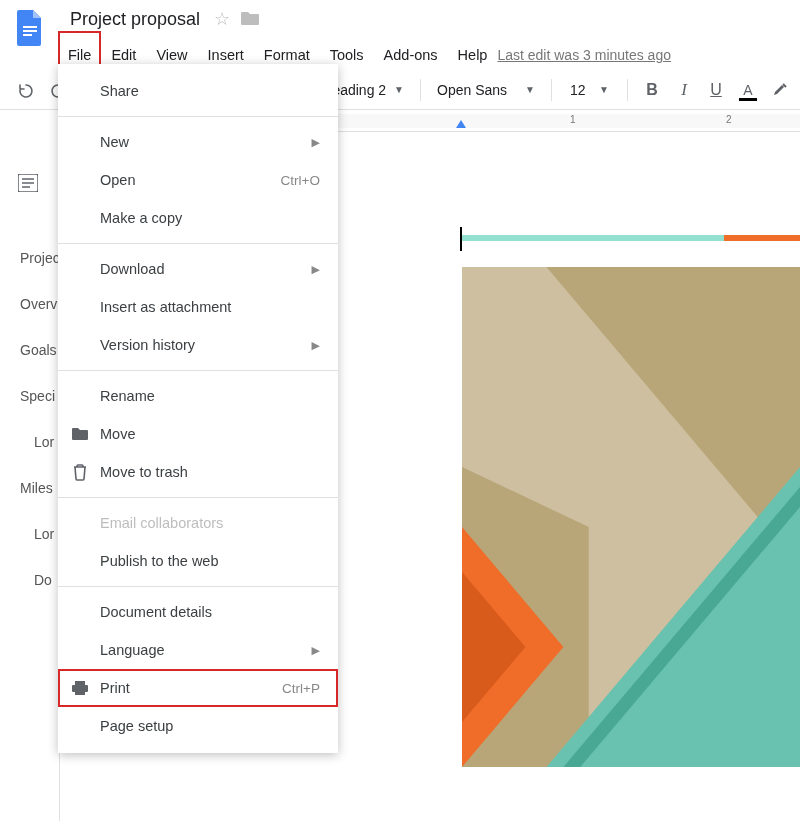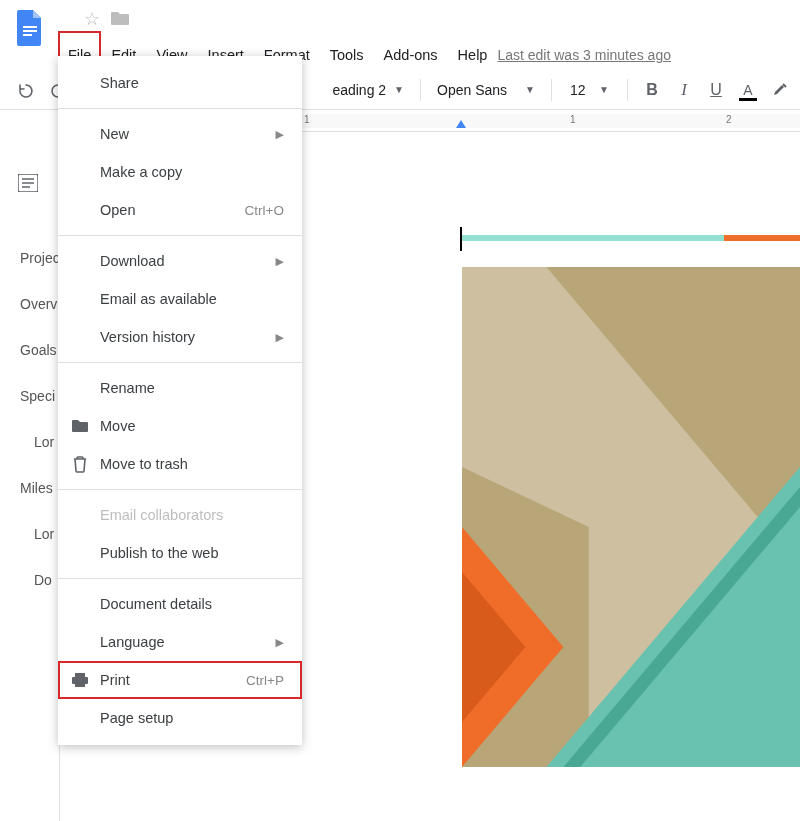--- a/index.html
+++ b/index.html
@@ -48,21 +48,21 @@
   .doc-area { position: absolute; left: 350px; top: 155px; right: 0; bottom: 0; background: #fff; padding: 80px 0 0 0; overflow: hidden;}
   .doc-stripe { position: absolute; top: 80px; left: 110px; right: 0; height: 10px; display: flex; }
   .doc-stripe .s1 { background: #94e0d0; flex: 0 0 108px; height:6px;}
   .doc-stripe .s2 { background: #94e0d0; flex: 0 0 156px; height:6px;}
   .doc-stripe .s3 { background: #ef6c29; flex: 1; height:6px;}
   .doc-stripe .bar { position:absolute; left:0; top:-8px; width:2px; height:24px; background:#000;}
   .hero { position: absolute; top: 112px; left: 112px; right: 0; height: 500px; overflow: hidden; }
   .hero svg { width: 100%; height: 100%; }
 
   
-  .context-menu { position: absolute; left: 58px; top: 56px; width: 244px; background: #fff; box-shadow: 0 2px 10px rgba(0,0,0,0.25); padding: 8px 0; z-index: 50; text-align: center; }
+  .context-menu { position: absolute; left: 58px; top: 64px; width: 280px; background: #fff; box-shadow: 0 2px 10px rgba(0,0,0,0.25); padding: 8px 0; z-index: 50; text-align: center; }
   .cm-row { display: flex; align-items: center; height: 38px; padding: 0 18px 0 42px; position: relative; cursor: pointer; color: #3c4043; font-size: 14.5px; }
   .cm-row.disabled { color: #bdbdbd; cursor: default; }
   .cm-row .shortcut { margin-left: auto; color: #888; font-size: 13.5px; }
   .cm-row .arrow { margin-left: auto; color: #888; font-size: 11px; }
   .cm-row .lead-icon { position: absolute; left: 12px; width: 20px; display: flex; justify-content: center; color: #5f6368; }
   .cm-sep { height: 1px; background: #e0e0e0; margin: 6px 0; }
   .cm-row.highlight-red { outline: 2px solid #d62828; outline-offset: -2px; }
 </style>
 </head>
 <body>
@@ -73,20 +73,21 @@
       <path d="M4 2 h14 l8 8 v26 a2 2 0 0 1 -2 2 h-20 a2 2 0 0 1 -2 -2 v-32 a2 2 0 0 1 2 -2 z" fill="#4285f4"></path>
       <path d="M18 2 l8 8 h-8 z" fill="#a1c2fa"></path>
       <g fill="#fff">
           <rect x="8" y="18" width="14" height="2"></rect>
           <rect x="8" y="22" width="14" height="2"></rect>
           <rect x="8" y="26" width="9" height="2"></rect>
         </g>
     </svg>
   </div>
   <div class="doc-title-wrap">
+    <span class="doc-title">Project proposal</span>
     <span class="star-icon">☆</span>
     <span class="folder-icon">
       <svg width="20" height="18" viewBox="0 0 20 18">
           <path d="M2 3 h6 l2 2 h8 a1 1 0 0 1 1 1 v9 a1 1 0 0 1 -1 1 h-16 a1 1 0 0 1 -1 -1 v-11 a1 1 0 0 1 1 -1 z" fill="#bdbdbd"></path>
         </svg>
     </span>
   </div>
 </div>
 
 <div class="menu-bar">
@@ -195,33 +196,33 @@
 <div class="context-menu">
   <div class="cm-row">
       <span>Share</span>
     </div>
   <div class="cm-sep"></div>
   <div class="cm-row">
       <span>New</span>
       <span class="arrow">▶</span>
     </div>
   <div class="cm-row">
-      <span>Make a copy</span>
-    </div>
-  <div class="cm-row">
       <span>Open</span>
       <span class="shortcut">Ctrl+O</span>
     </div>
+  <div class="cm-row">
+      <span>Make a copy</span>
+    </div>
   <div class="cm-sep"></div>
   <div class="cm-row">
       <span>Download</span>
       <span class="arrow">▶</span>
     </div>
   <div class="cm-row">
-      <span>Email as available</span>
+      <span>Insert as attachment</span>
     </div>
   <div class="cm-row">
       <span>Version history</span>
       <span class="arrow">▶</span>
     </div>
   <div class="cm-sep"></div>
   <div class="cm-row">
       <span>Rename</span>
     </div>
   <div class="cm-row">

